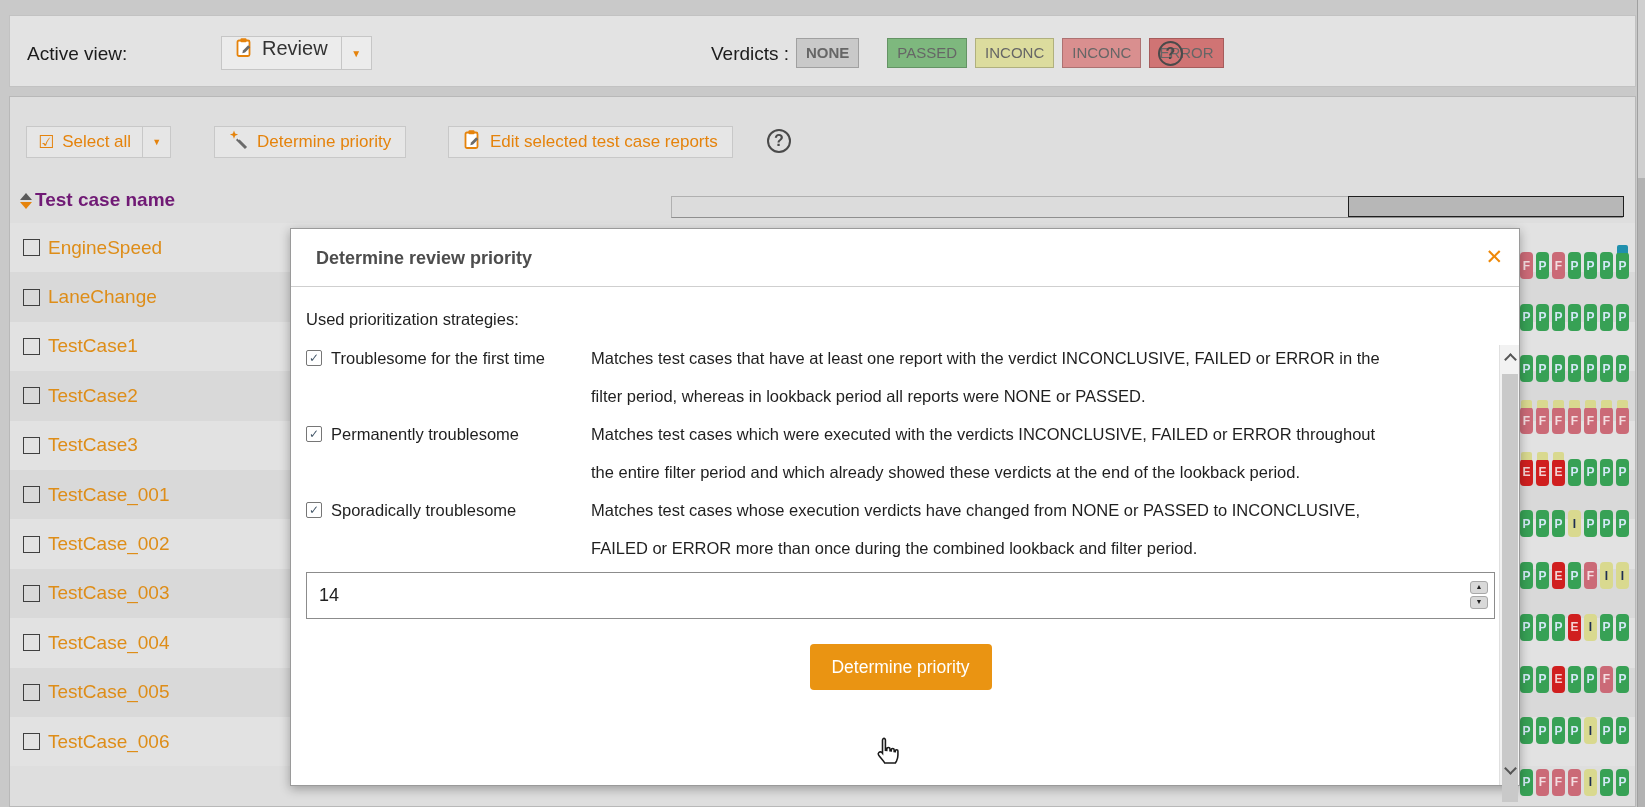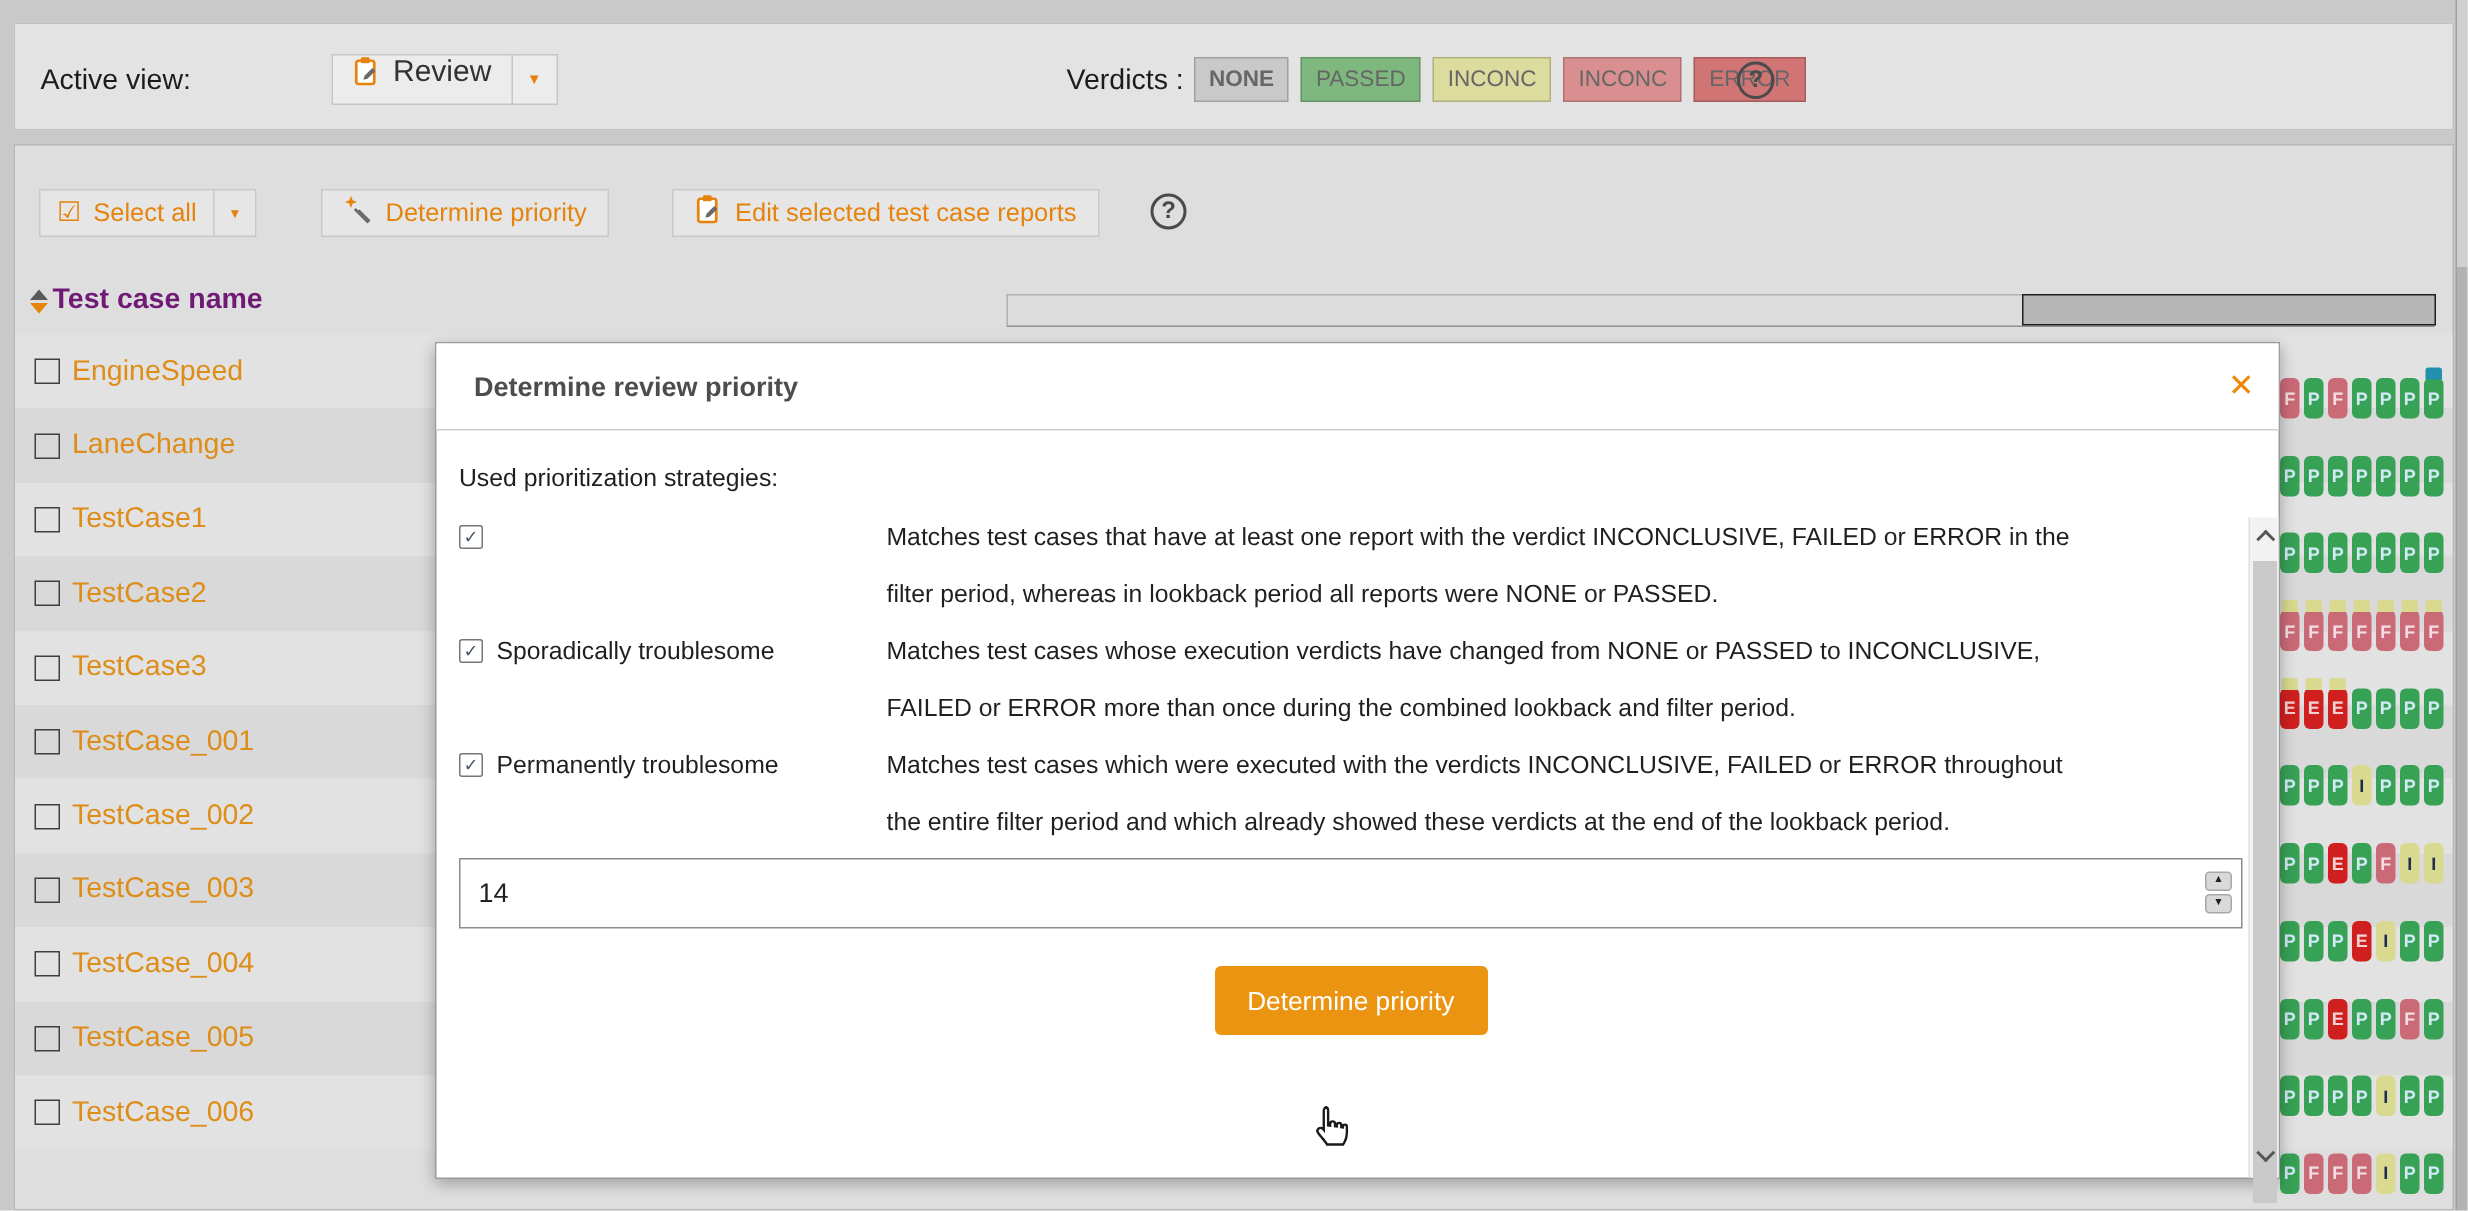--- a/index.html
+++ b/index.html
@@ -18,21 +18,21 @@
   .view-btn-main { display:flex; align-items:flex-start; gap:8px; padding:0 13px;
                    background:#ececec; border:1px solid #c6c6c6; font-size:20px; color:#333; }
   .view-btn-arrow { width:30px; background:#ececec; border:1px solid #c6c6c6; border-left:none;
                     display:flex; align-items:center; justify-content:center;
                     color:#e5830c; font-size:10px; }
   .verdicts-label { position:absolute; left:701px; top:27px; font-size:19px; }
   .badges { position:absolute; left:786px; top:22px; display:flex; gap:8px; }
   .badge { height:30px; line-height:28px; padding:0 9px; font-size:15px; color:#666;
            border:1px solid rgba(0,0,0,0.20); }
   .badge:nth-of-type(1){ background:#c9c9c9;font-weight:bold; }
-  .badge:nth-of-type(2){ background:#7eb87e; }
+  .badge:nth-of-type(2){ background:#7eb87e;margin-left:20px; }
   .badge:nth-of-type(3){ background:#dcdc9e; }
   .badge:nth-of-type(4){ background:#d98f8f; }
   .badge:nth-of-type(5){ background:#d07474; }
   .help-circle { width:25px; height:25px; border:2px solid #4a4a4a; border-radius:50%;
                  color:#4a4a4a; font-size:16px; font-weight:bold;
                  display:flex; align-items:center; justify-content:center; }
   .topbar .help-circle { position:absolute; left:1148px; top:25px; }
   
   .page-vscroll { position:absolute; right:0; top:0; width:8px; height:807px;
                   background:#cfcfcf; border-left:1px solid #a0a0a0; }
@@ -774,46 +774,47 @@
     <div class="modal-close">✕</div>
   </div>
   <div class="modal-body">
     <div class="modal-scrollc">
       <div class="strategies-label">Used prioritization strategies:</div>
       <div class="strategies">
 
           <div class="strategy">
             <div class="strat-left">
               <span class="mcb true"></span>
+              <span class="strat-label">Troublesome for the first time</span>
             </div>
             <div class="strat-desc">
               <div>Matches test cases that have at least one report with the verdict INCONCLUSIVE, FAILED or ERROR in the</div>
               <div>filter period, whereas in lookback period all reports were NONE or PASSED.</div>
+            </div>
+          </div>
+
+          <div class="strategy">
+            <div class="strat-left">
+              <span class="mcb true"></span>
+              <span class="strat-label">Permanently troublesome</span>
+            </div>
+            <div class="strat-desc">
+              <div>Matches test cases which were executed with the verdicts INCONCLUSIVE, FAILED or ERROR throughout</div>
+              <div>the entire filter period and which already showed these verdicts at the end of the lookback period.</div>
             </div>
           </div>
 
           <div class="strategy">
             <div class="strat-left">
               <span class="mcb true"></span>
               <span class="strat-label">Sporadically troublesome</span>
             </div>
             <div class="strat-desc">
               <div>Matches test cases whose execution verdicts have changed from NONE or PASSED to INCONCLUSIVE,</div>
               <div>FAILED or ERROR more than once during the combined lookback and filter period.</div>
-            </div>
-          </div>
-
-          <div class="strategy">
-            <div class="strat-left">
-              <span class="mcb true"></span>
-              <span class="strat-label">Permanently troublesome</span>
-            </div>
-            <div class="strat-desc">
-              <div>Matches test cases which were executed with the verdicts INCONCLUSIVE, FAILED or ERROR throughout</div>
-              <div>the entire filter period and which already showed these verdicts at the end of the lookback period.</div>
             </div>
           </div>
         </div>
       <div class="input-wrap">
         <input class="lookback-input" type="text" value="14" style="">
         <div class="spin">
           <div class="spin-btn">▲</div>
           <div class="spin-btn">▼</div>
         </div>
       </div>

